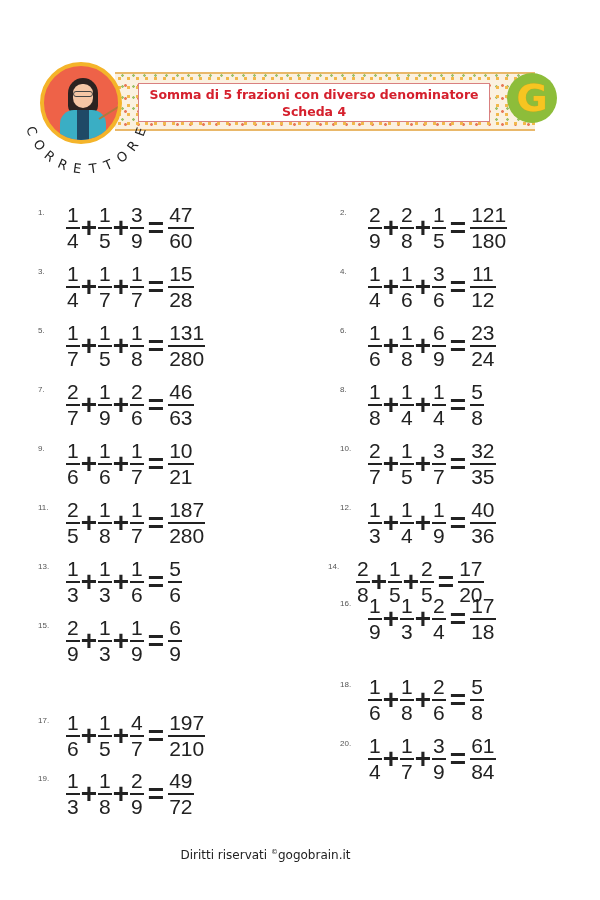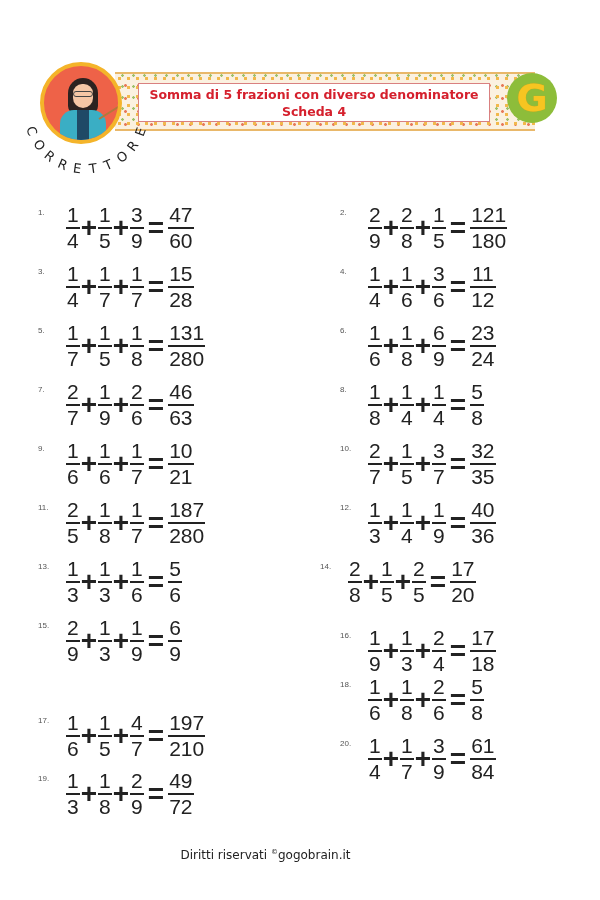--- a/index.html
+++ b/index.html
@@ -449,21 +449,21 @@
           <span class="den">6</span>
         </span>
         <span class="eqsign">=</span>
         <span class="frac">
           <span class="num">5</span>
           <span class="bar"></span>
           <span class="den">6</span>
         </span>
       </div>
     </div>
-    <div class="problem" style="left: 320px; top: 354px; text-align: right;">
+    <div class="problem" style="left: 328px; top: 354px; text-align: right;">
       <span class="pnum">14.</span>
       <div class="eq">
         <span class="frac">
           <span class="num">2</span>
           <span class="bar"></span>
           <span class="den">8</span>
         </span>
         <span class="op">+</span>
         <span class="frac">
           <span class="num">1</span>
@@ -505,21 +505,21 @@
           <span class="den">9</span>
         </span>
         <span class="eqsign">=</span>
         <span class="frac">
           <span class="num">6</span>
           <span class="bar"></span>
           <span class="den">9</span>
         </span>
       </div>
     </div>
-    <div class="problem" style="left: 340px; top: 423px;">
+    <div class="problem" style="left: 340px; top: 391px;">
       <span class="pnum">16.</span>
       <div class="eq">
         <span class="frac">
           <span class="num">1</span>
           <span class="bar"></span>
           <span class="den">9</span>
         </span>
         <span class="op">+</span>
         <span class="frac">
           <span class="num">1</span>

